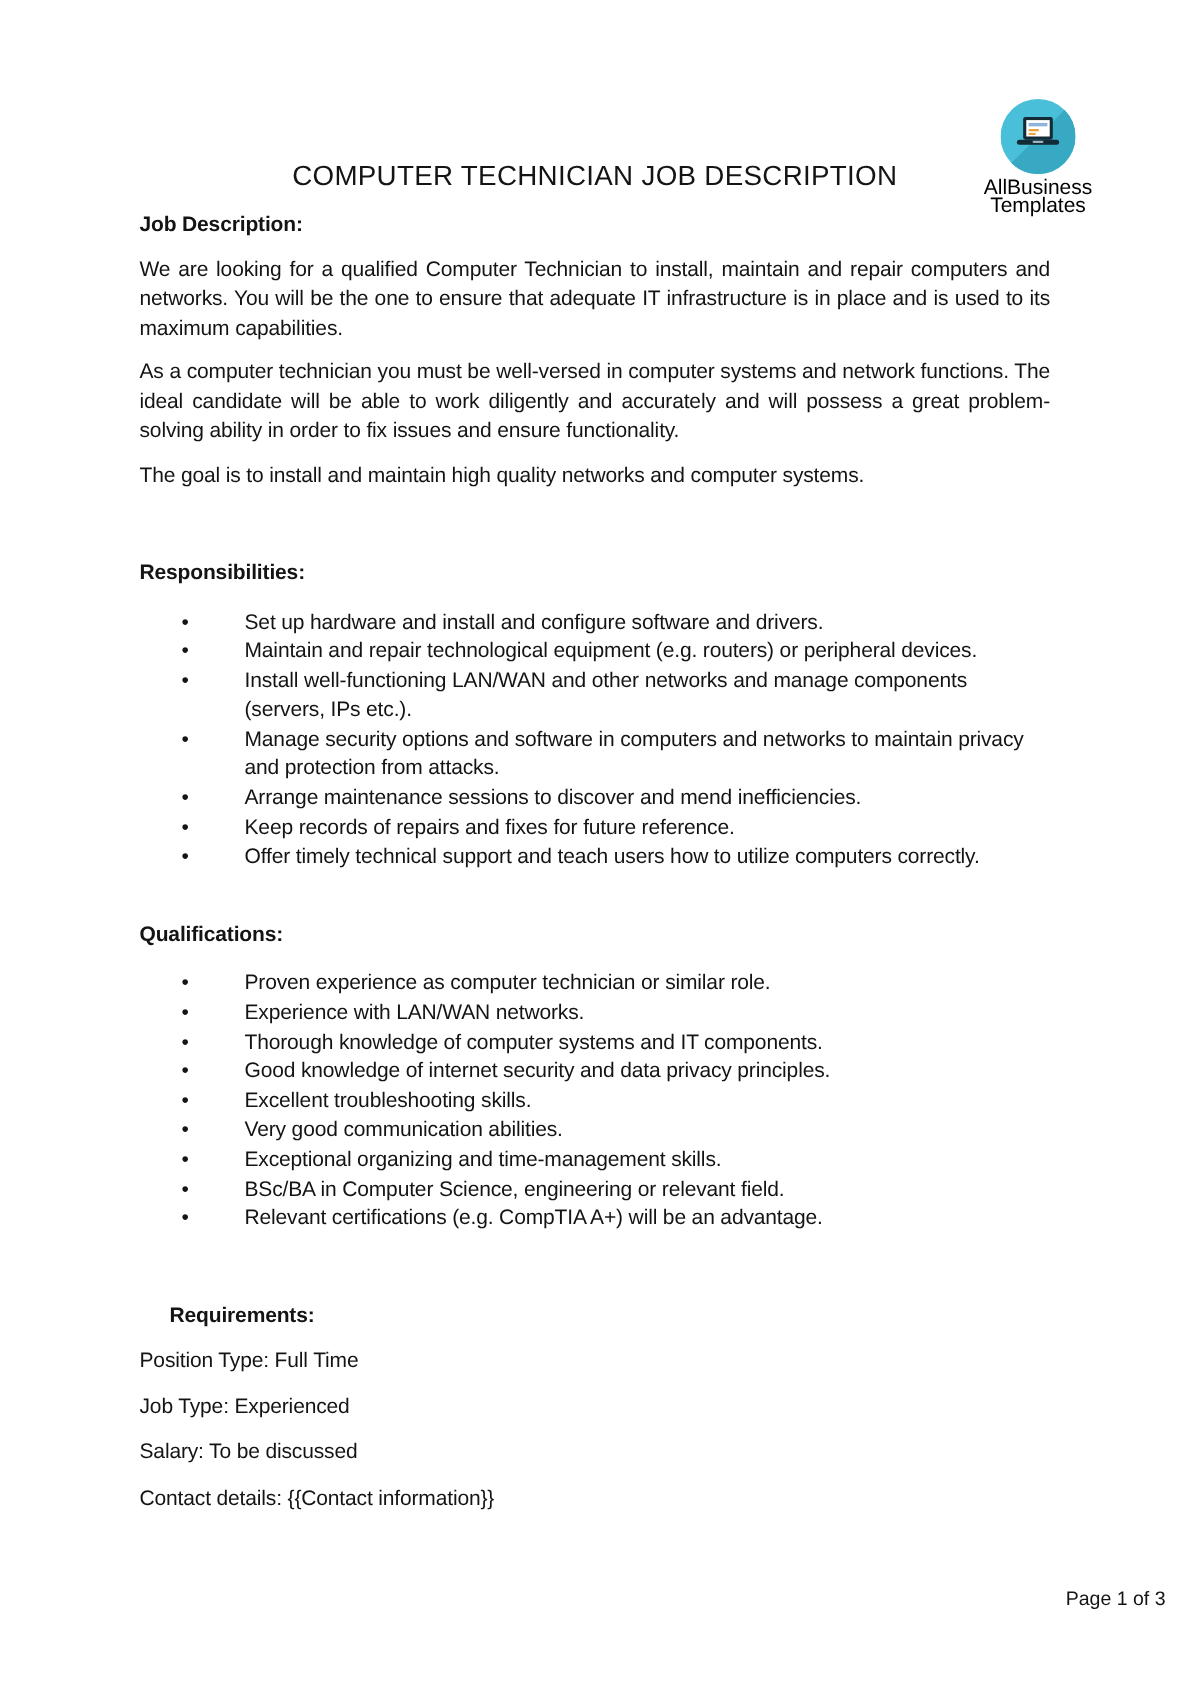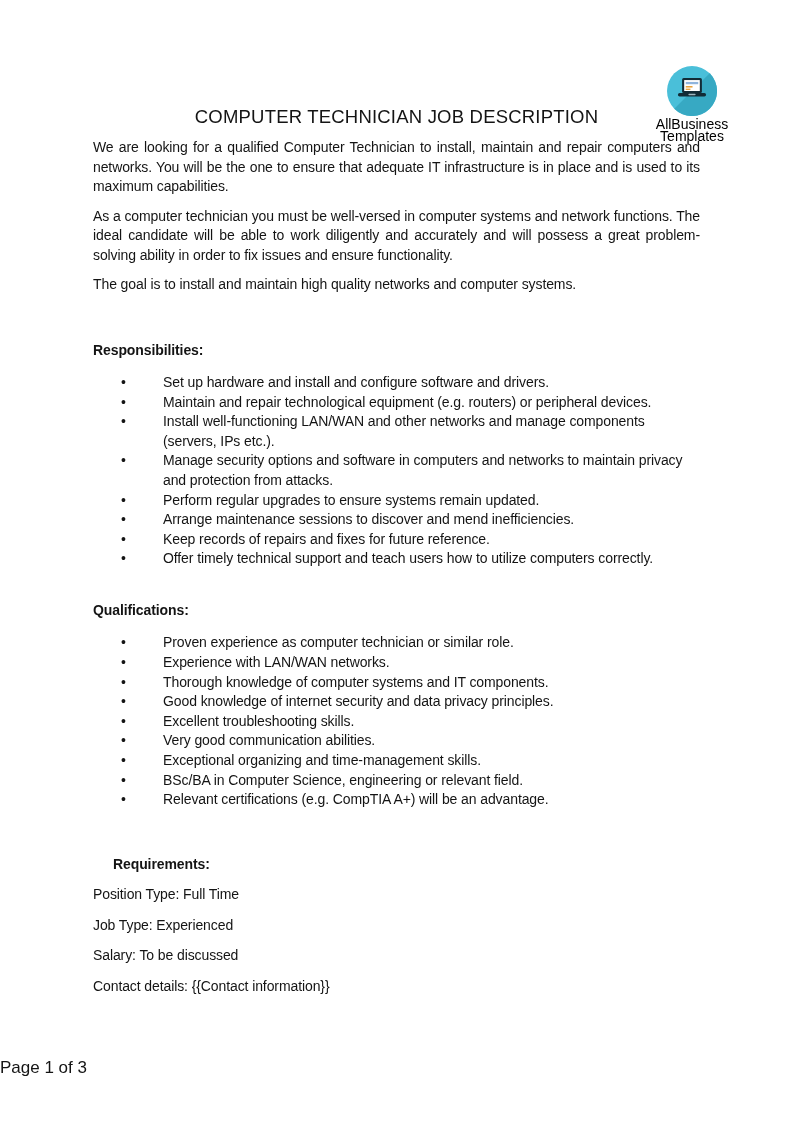--- a/index.html
+++ b/index.html
@@ -67,23 +67,23 @@
     font-size: 14px;
     line-height: 12px;
     color: #000000;
     letter-spacing: 0;
   }
   .logo-text span { display: block; }
   .footer {
     position: absolute;
     top: 1058px;
     left: 0;
-    right: 0;
-    text-align: left;
-    font-size: 17px;
+    right: 16px;
+    text-align: right;
+    font-size: 13px;
     color: #141414;
     letter-spacing: 0;
   }
 </style>
 </head>
 <body>
 
 <div class="page">
 
   <div class="logo">
@@ -100,33 +100,33 @@
     </svg>
     <div class="logo-text">
       <span>AllBusiness</span>
       <span>Templates</span>
     </div>
   </div>
 
   <div class="content">
     <h1 class="title">COMPUTER TECHNICIAN JOB DESCRIPTION</h1>
 
+    <h2 class="heading">Job Description:</h2>
     <div class="paras justify">
         <p>We are looking for a qualified Computer Technician to install, maintain and repair computers and networks. You will be the one to ensure that adequate IT infrastructure is in place and is used to its maximum capabilities.</p>
         <p>As a computer technician you must be well-versed in computer systems and network functions. The ideal candidate will be able to work diligently and accurately and will possess a great problem-solving ability in order to fix issues and ensure functionality.</p>
         <p>The goal is to install and maintain high quality networks and computer systems.</p>
       </div>
 
     <h2 class="heading mt-resp">Responsibilities:</h2>
     <ul class="bullets">
         <li>Set up hardware and install and configure software and drivers.</li>
         <li>Maintain and repair technological equipment (e.g. routers) or peripheral devices.</li>
         <li>Install well-functioning LAN/WAN and other networks and manage components (servers, IPs etc.).</li>
         <li>Manage security options and software in computers and networks to maintain privacy and protection from attacks.</li>
-        <li>Perform regular upgrades to ensure systems remain updated.</li>
         <li>Arrange maintenance sessions to discover and mend inefficiencies.</li>
         <li>Keep records of repairs and fixes for future reference.</li>
         <li>Offer timely technical support and teach users how to utilize computers correctly.</li>
       </ul>
 
     <h2 class="heading mt-qual">Qualifications:</h2>
     <ul class="bullets">
         <li>Proven experience as computer technician or similar role.</li>
         <li>Experience with LAN/WAN networks.</li>
         <li>Thorough knowledge of computer systems and IT components.</li>

